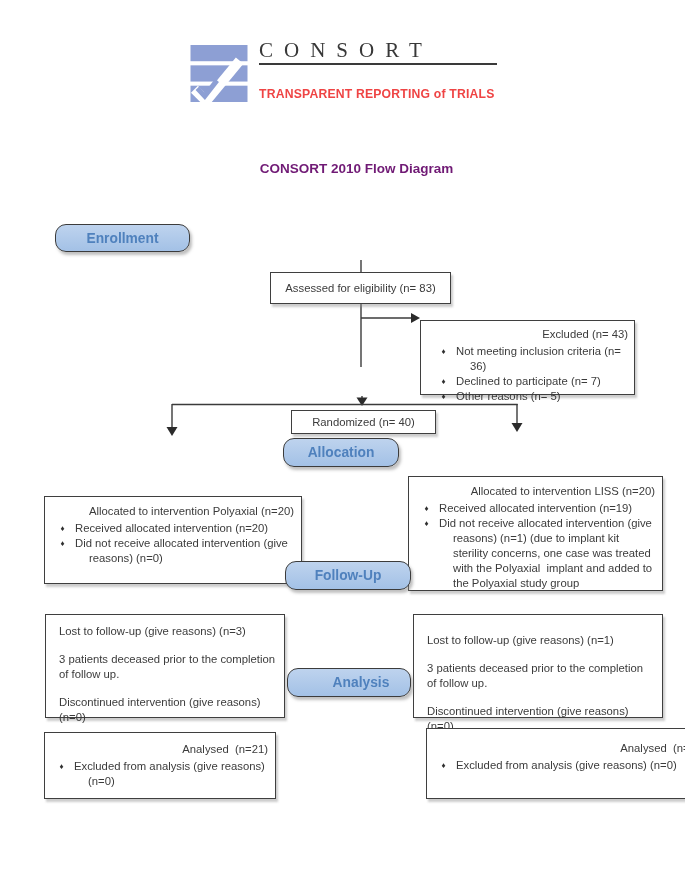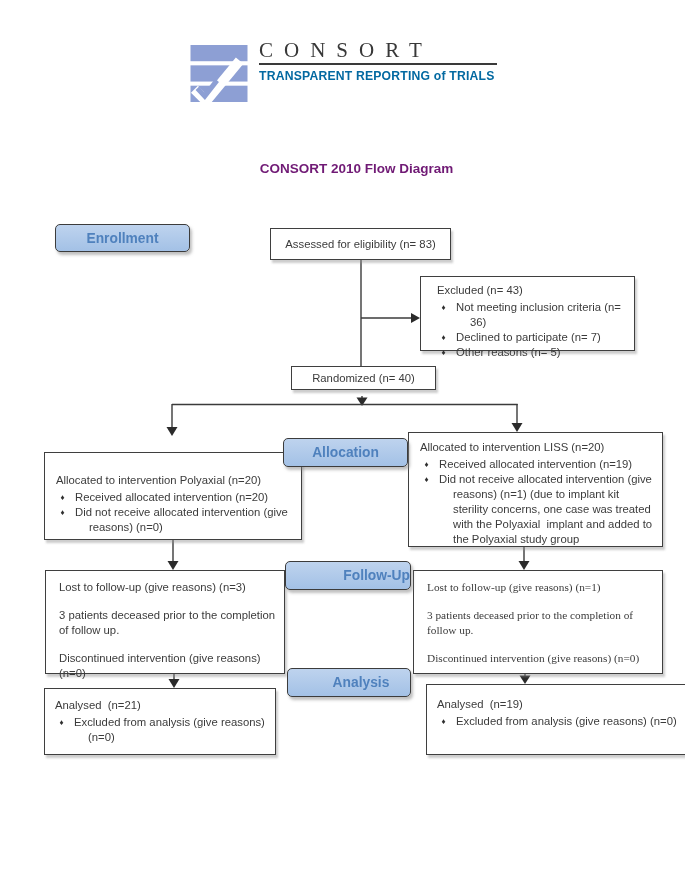--- a/index.html
+++ b/index.html
@@ -9,65 +9,65 @@
   }
   
   .logo-mark { position:absolute; left:190px; top:45px; width:58px; height:57px; }
   .logo-text { position:absolute; left:259px; top:38px; width:240px; }
   .logo-title {
     font-family:"Liberation Serif", serif; font-size:21px; letter-spacing:11px;
     color:#383838; line-height:1.15; white-space:nowrap;
   }
   .logo-rule { border-top:2px solid #3a3a3a; width:238px; margin-top:1px; }
   .logo-subtitle {
-    font-size:12.2px; font-weight:bold; color:#0369a1; margin-top:4px;
+    font-size:12.2px; font-weight:bold; color:#ef4444; margin-top:22px;
     letter-spacing:0.2px; white-space:nowrap;
   }
   .page-title {
     position:absolute; top:147px; left:0; width:100%; text-align:center;
     font-size:13.5px; font-weight:bold; color:#701a75; margin:14px;
   }
   
   .connectors { position:absolute; left:0; top:0; z-index:1; }
   .connectors line { stroke:#3b3b3b; stroke-width:1.4; }
   .connectors polygon { fill:#2b2b2b; }
   
   .box {
     position:absolute; background:#ffffff; border:1.3px solid #3f3f3f;
     box-shadow:2px 3px 2px rgba(145,145,145,0.45);
-    font-size:11.3px; line-height:15px; z-index:2; box-sizing:border-box;
+    font-size:11.3px; line-height:15px; z-index:2; box-sizing:border-box;margin-top:44px;
   }
   .box.center { display:flex; align-items:center; justify-content:center; text-align:center; }
   #box-assessed   { left:270px; top:228px; width:181px; height:32px; }
   #box-excluded   { left:420px; top:276px; width:215px; height:75px;  padding:6px 6px 6px 16px; }
   #box-randomized { left:291px; top:366px; width:145px; height:24px; }
-  #box-alloc-left { left:44px;  top:452px; width:258px; height:88px;  padding:20px 7px 7px 11px; }
+  #box-alloc-left { left:44px;  top:452px; width:258px; height:88px;  padding:7px 7px 7px 11px; }
   #box-alloc-right{ left:408px; top:432px; width:255px; height:115px; padding:7px 7px 7px 11px; }
   #box-fu-left    { left:45px;  top:570px; width:240px; height:104px; padding:9px 7px 9px 13px; }
-  #box-fu-right   { left:413px; top:570px; width:250px; height:104px; padding:9px 7px 9px 13px;font-family:Liberation Serif, serif; }
+  #box-fu-right   { left:413px; top:570px; width:250px; height:104px; padding:18px 7px 9px 13px; }
   #box-an-left    { left:44px;  top:688px; width:232px; height:67px;  padding:9px 7px 7px 10px; }
   #box-an-right   { left:426px; top:684px; width:288px; height:71px;  padding:12px 7px 7px 10px; }
-  .box-title { white-space:pre-wrap; margin-bottom:2px; }
+  .box-title { white-space:pre-wrap; margin-bottom:2px;text-align:right; }
   .bullet-item { display:flex; align-items:flex-start; }
   .diamond { flex:0 0 9px; width:9px; margin-left:2px; margin-right:8px; font-size:8px; line-height:15px; color:#2f2f2f; text-align:center; }
   .bullet-text { display:block; padding-left:14px; text-indent:-14px; white-space:pre-wrap; }
   .para-item { margin-bottom:13px; white-space:pre-wrap; }
   .para-item:last-child { margin-bottom:0; }
   
   .badge {
     position:absolute; z-index:3; box-sizing:border-box;
     background:linear-gradient(#bed3ee, #a3c1e6);
-    border:1.5px solid #3c3c3c; border-radius:5px;
+    border:1.5px solid #3c3c3c; border-radius:11px;
     display:flex; align-items:center; justify-content:center;
     font-weight:bold; font-size:13.8px; color:#4f81bd;
     box-shadow:2px 3px 3px rgba(130,130,130,0.5);
   }
   #badge-enrollment { left:55px;  top:224px; width:135px; height:28px; }
-  #badge-allocation { left:283px; top:438px; width:125px; height:29px; }
-  #badge-followup   { left:285px; top:561px; width:126px; height:29px;justify-content:flex-end; }
+  #badge-allocation { left:283px; top:438px; width:116px; height:29px; }
+  #badge-followup   { left:285px; top:561px; width:126px; height:29px; }
   #badge-analysis   { left:287px; top:668px; width:124px; height:29px;padding-left:24px; }
 </style>
 </head>
 <body>
 
 <div class="page">
 
   <svg class="logo-mark" viewBox="0 0 58 58">
     <rect x="0" y="0" width="58" height="16.5" fill="#8d9fd4"></rect>
     <rect x="0" y="20.7" width="58" height="16.5" fill="#8d9fd4"></rect>

